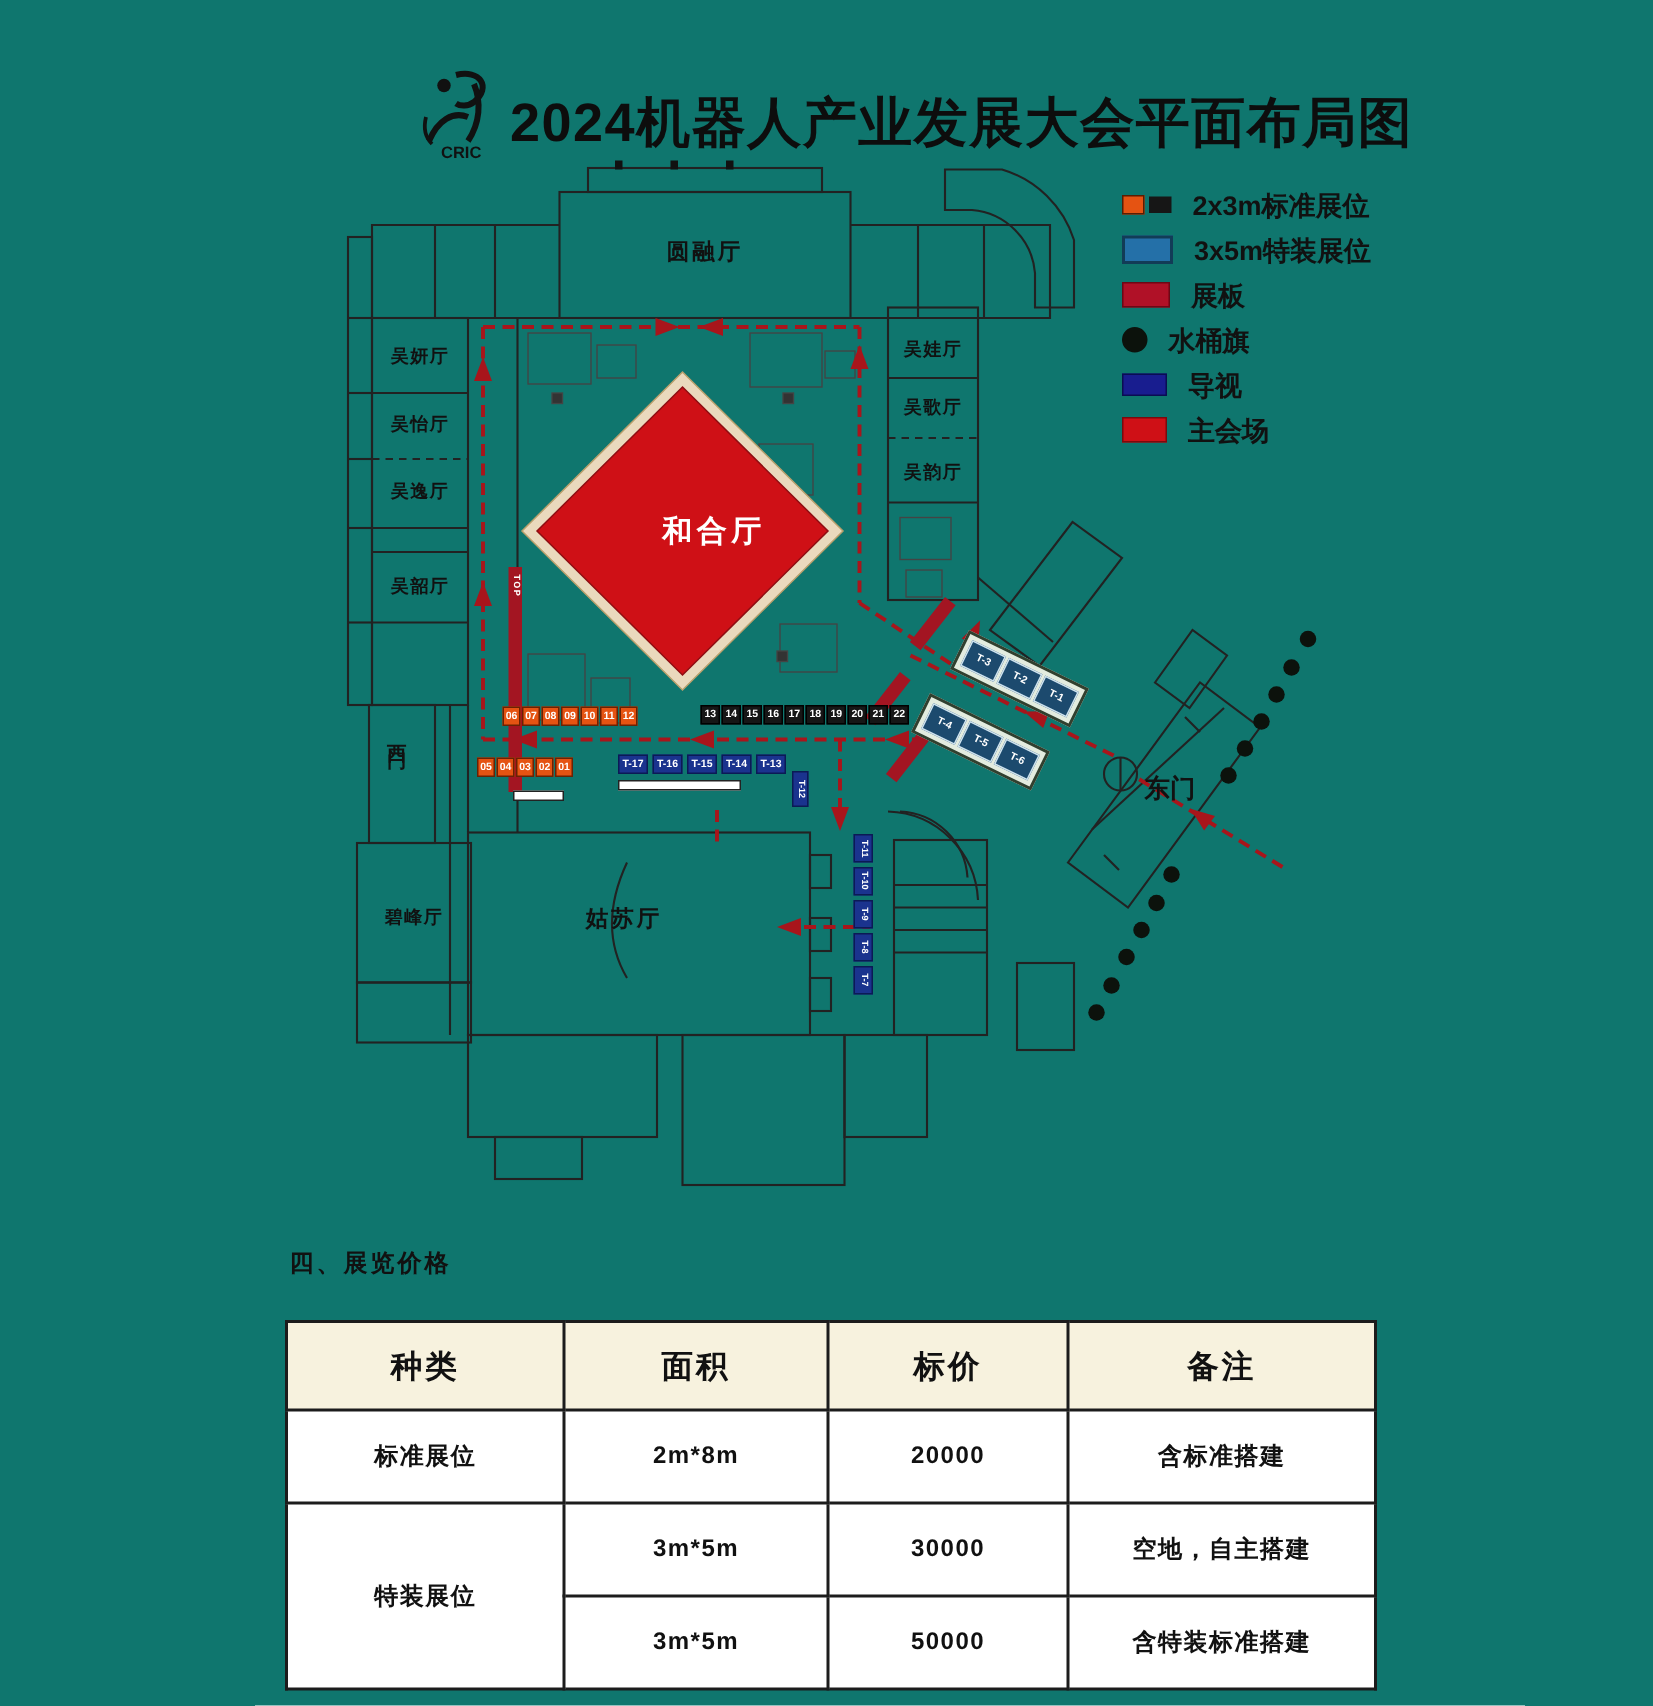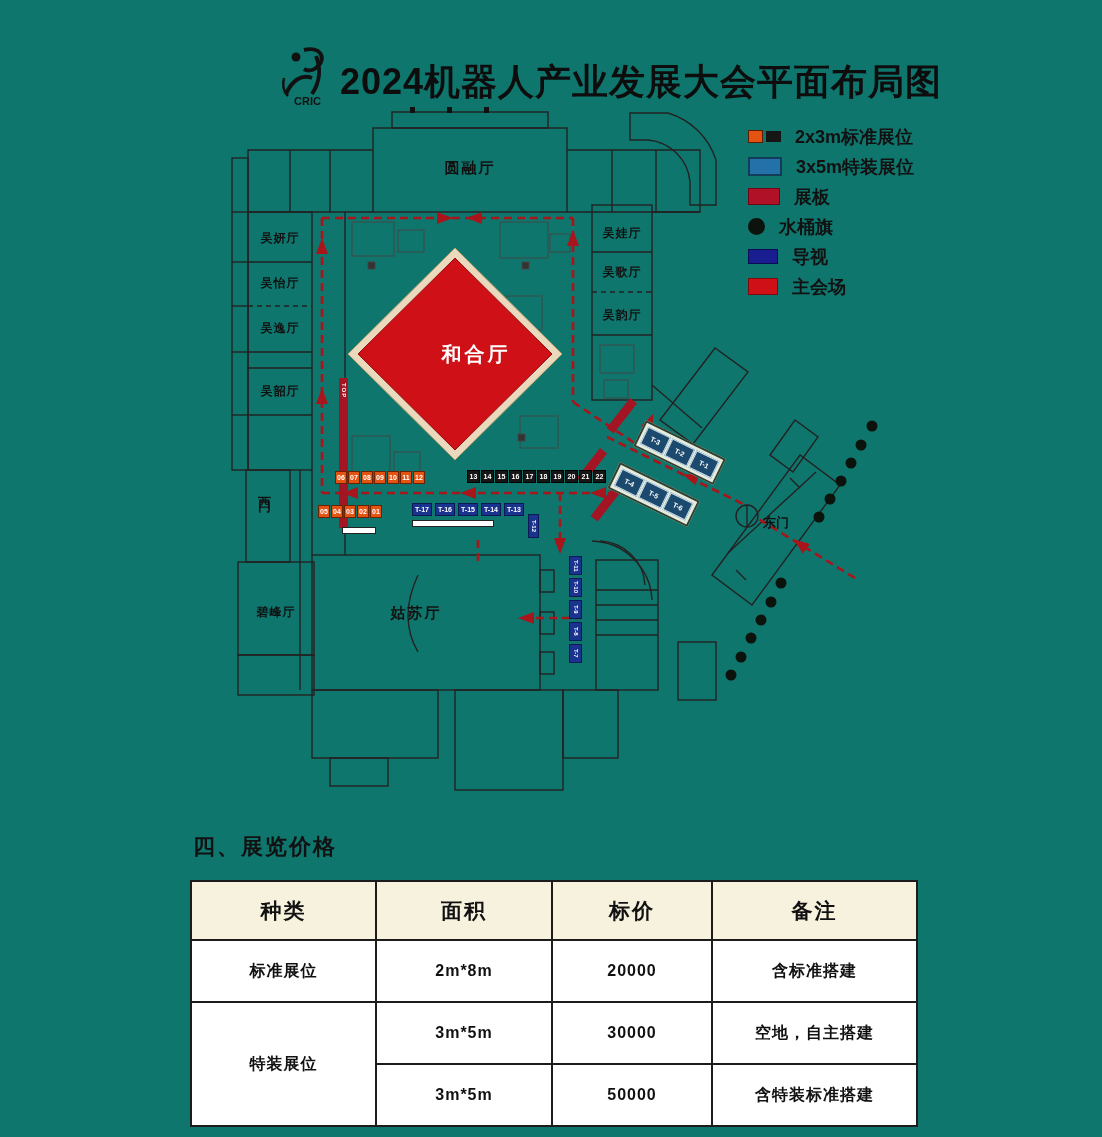--- a/index.html
+++ b/index.html
@@ -39,21 +39,21 @@
                writing-mode:vertical-rl;font-size:6px;}
   .t12{width:11px;height:24px;background:#1a338e;border:1px solid #0b1a55;box-sizing:border-box;
        writing-mode:vertical-rl;font-size:6px;color:#fff;font-weight:700;display:flex;align-items:center;justify-content:center;}
   .tdiag{display:flex;gap:2px;padding:3px;background:#e3ecdf;border:2px solid #31402f;transform-origin:left top;}
   .tdiag .booth{width:25px;height:19px;background:#1c4a6e;border:1px solid #cfe3ee;box-sizing:border-box;font-size:7px;}
   .board-v{left:339px;top:378px;width:9px;height:150px;background:#a31522;color:#fff;font-size:6px;
            writing-mode:vertical-rl;display:flex;justify-content:flex-start;align-items:center;padding-top:5px;
            box-sizing:border-box;letter-spacing:1px;font-weight:700;}
   .thinrect{background:#fff;border:1px solid #222;height:5px;}
   
-  .sec-title{left:193px;top:832px;font-size:22px;font-weight:900;letter-spacing:2px;}
+  .sec-title{left:193px;top:832px;font-size:16px;font-weight:900;letter-spacing:2px;}
   table.price{position:absolute;left:190px;top:880px;width:726px;border-collapse:collapse;table-layout:fixed;}
   table.price th,table.price td{border:2.2px solid #1c1c1c;text-align:center;font-weight:700;}
   table.price th{height:55px;background:#f7f2de;font-size:21px;letter-spacing:2px;}
   table.price td{height:58px;font-size:16px;letter-spacing:1px;background:#fff;}
   .c1{width:185px;}.c2{width:176px;}.c3{width:160px;}.c4{width:205px;}
 </style>
 </head>
 <body>
 
 <div class="canvas">
@@ -251,21 +251,21 @@
   <div class="abs roomlab lab-big" style="left:416px;top:613px;">姑苏厅</div>
   <div class="abs roomlab lab-sm" style="left:276px;top:612px;">碧峰厅</div>
   <div class="abs roomlab lab-sm" style="left:280px;top:238px;">吴妍厅</div>
   <div class="abs roomlab lab-sm" style="left:280px;top:283px;">吴怡厅</div>
   <div class="abs roomlab lab-sm" style="left:280px;top:328px;">吴逸厅</div>
   <div class="abs roomlab lab-sm" style="left:280px;top:391px;">吴韶厅</div>
   <div class="abs roomlab lab-sm" style="left:622px;top:233px;">吴娃厅</div>
   <div class="abs roomlab lab-sm" style="left:622px;top:272px;">吴歌厅</div>
   <div class="abs roomlab lab-sm" style="left:622px;top:315px;">吴韵厅</div>
   <div class="abs lab-vert" style="left:255px;top:486px;">西门</div>
-  <div class="abs" style="left:763px;top:514px;font-size:13px;font-weight:700;">东门</div>
+  <div class="abs" style="left:763px;top:514px;font-size:17px;font-weight:700;">东门</div>
 
   <div class="abs board-v">TOP</div>
 
   <div class="abs brow orange" style="left:335px;top:471px;">
 
   <div class="booth">06</div>
       <div class="booth">07</div>
       <div class="booth">08</div>
       <div class="booth">09</div>
       <div class="booth">10</div>

